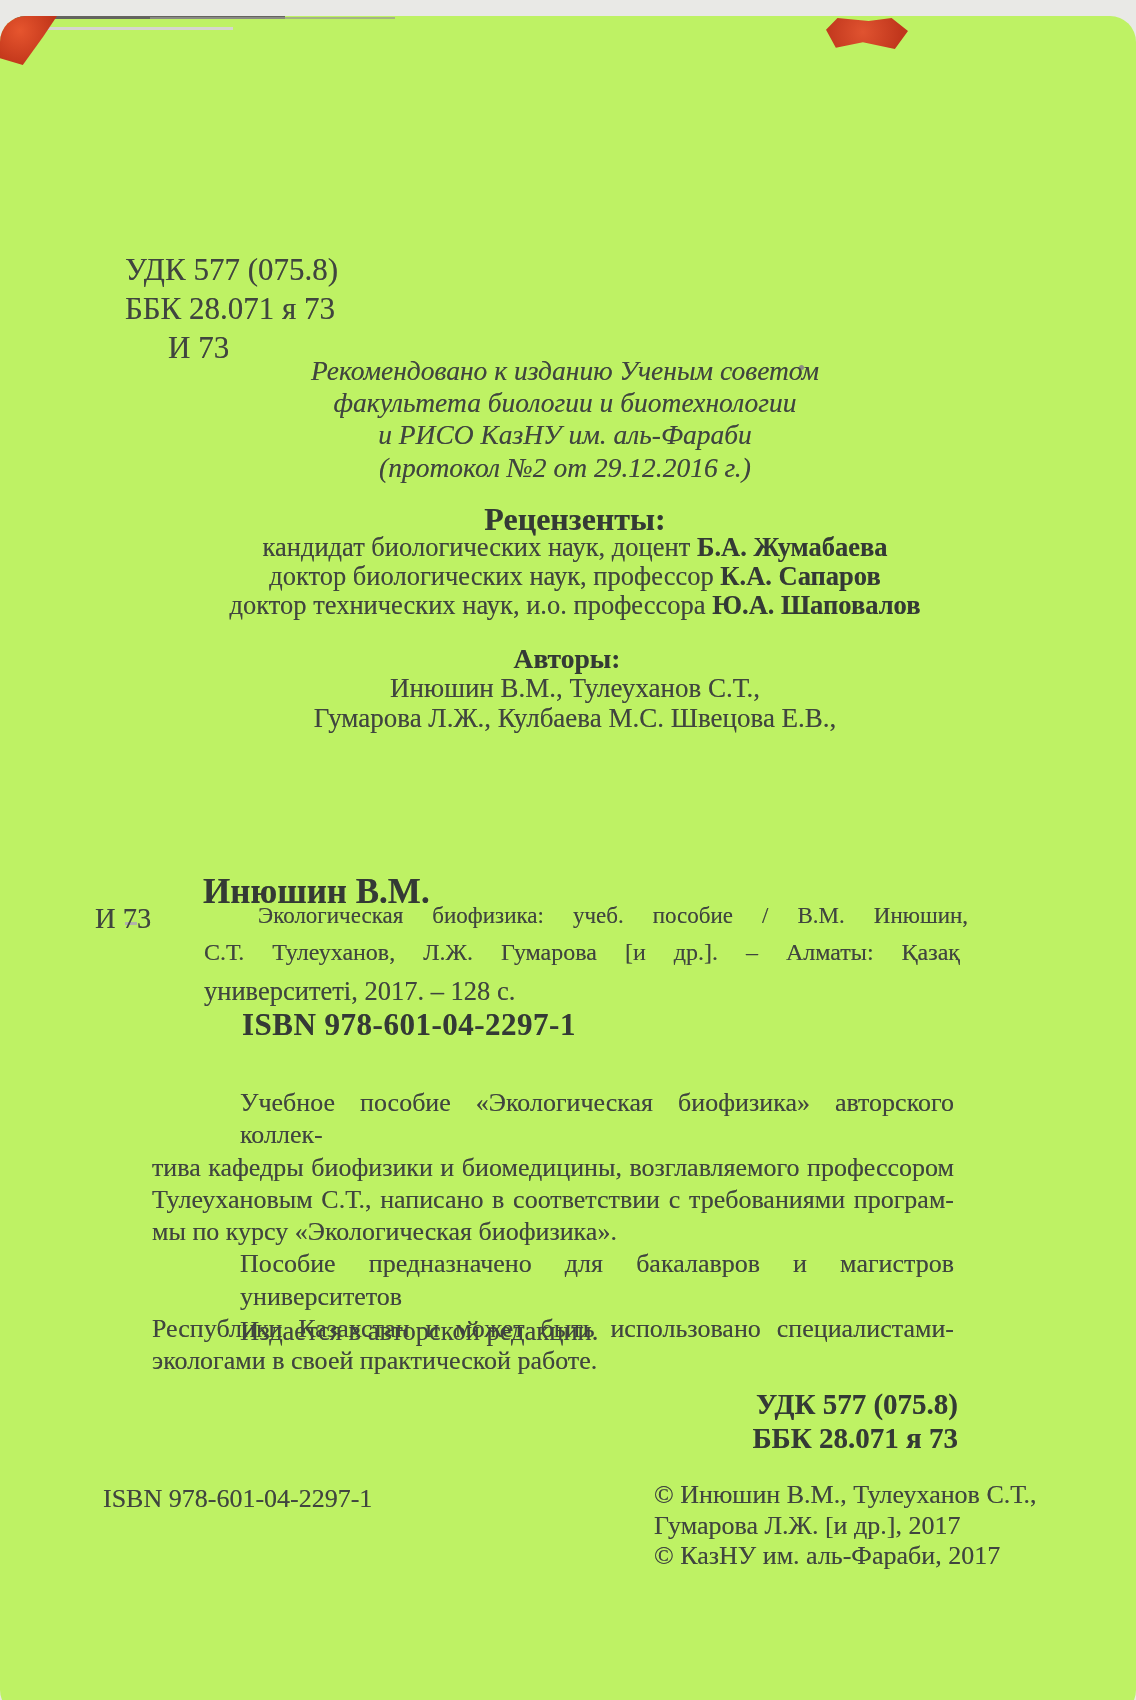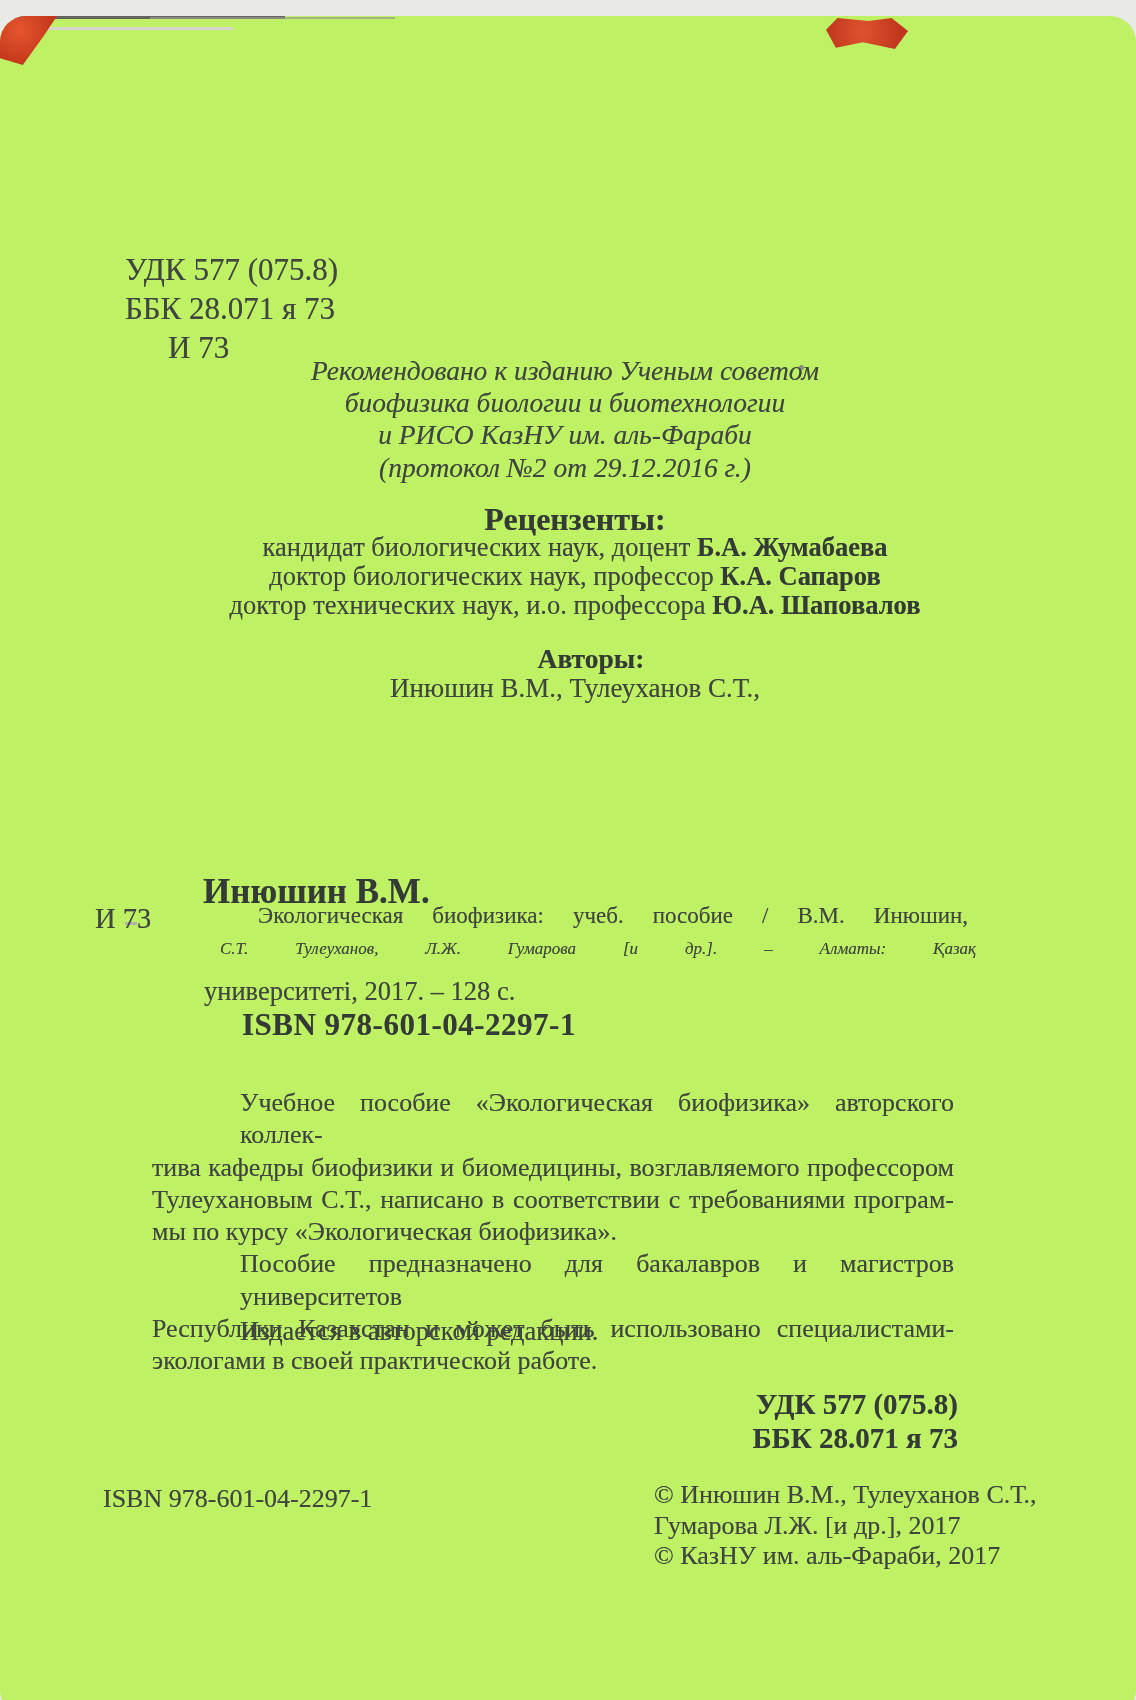--- a/index.html
+++ b/index.html
@@ -21,27 +21,27 @@
   .indent{padding-left:88px;}
 
   .codes-top{left:125px;top:234px;font-size:31px;line-height:39px;}
   .codes-top .idx{padding-left:43px;}
 
   .recommendation{left:150px;top:339px;width:830px;font-size:27.5px;line-height:32.2px;}
 
   .rev-heading{left:120px;top:485px;width:910px;font-size:32px;}
   .rev-lines{left:120px;top:517px;width:910px;font-size:26.5px;line-height:29px;}
 
-  .auth-heading{left:136px;top:627px;width:910px;font-size:27.5px;}
+  .auth-heading{left:112px;top:627px;width:910px;font-size:27.5px;}
   .auth-lines{left:120px;top:658px;width:910px;font-size:27px;line-height:29.5px;}
 
   .cat-author{left:203px;top:856px;font-size:35px;}
   .cat-index{left:95px;top:887px;font-size:28.5px;}
   .cat-line1{left:258px;top:887px;width:710px;font-size:23px;}
-  .cat-line2{left:220px;top:923px;width:756px;font-size:17px;font-style:italic;}
+  .cat-line2{left:204px;top:923px;width:756px;font-size:24px;}
   .cat-line3{left:204px;top:960px;width:756px;font-size:26.5px;}
   .cat-isbn{left:242px;top:991px;font-size:31px;letter-spacing:.5px;}
 
   .annotation{left:152px;top:1071px;width:802px;font-size:26px;line-height:32.3px;}
   .edition-note{left:240px;top:1300px;font-size:26.5px;}
 
   .codes-bottom{left:600px;top:1371px;width:358px;font-size:29px;line-height:34px;}
 
   .footer-isbn{left:103px;top:1468px;font-size:26px;}
   .footer-copy{left:654px;top:1464px;width:420px;font-size:26px;line-height:30.5px;}
@@ -79,35 +79,36 @@
   <div class="abs art-corner"></div>
 
   <div class="abs codes-top">
     <div>УДК 577 (075.8)</div>
     <div>ББК  28.071 я 73</div>
     <div class="idx">И 73</div>
   </div>
 
   <div class="abs recommendation center i">
     <div>Рекомендовано к изданию Ученым советом</div>
-    <div>биофизика биологии и биотехнологии</div>
+    <div>факультета биологии и биотехнологии</div>
     <div>и РИСО КазНУ им. аль-Фараби</div>
     <div>(протокол №2 от 29.12.2016 г.)</div>
   </div>
 
   <div class="abs rev-heading center b">Рецензенты:</div>
   <div class="abs rev-lines center">
     <div><span>кандидат биологических наук, доцент </span><span class="bi">Б.А. Жумабаева</span></div>
     <div><span>доктор биологических наук, профессор </span><span class="bi">К.А. Сапаров</span></div>
     <div><span>доктор технических наук, и.о. профессора </span><span class="bi">Ю.А. Шаповалов</span></div>
   </div>
 
   <div class="abs auth-heading center b">Авторы:</div>
   <div class="abs auth-lines center">
     <div>Инюшин В.М., Тулеуханов С.Т.,</div>
+    <div>Гумарова Л.Ж., Кулбаева М.С. Швецова Е.В.,</div>
   </div>
 
   <div class="abs cat-author b">Инюшин В.М.</div>
   <div class="abs cat-index">И 73</div>
   <div class="abs cat-line1 just">Экологическая биофизика: учеб. пособие / В.М. Инюшин,</div>
   <div class="abs cat-line2 just">С.Т. Тулеуханов, Л.Ж. Гумарова [и др.]. – Алматы: Қазақ</div>
   <div class="abs cat-line3">университеті, 2017. – 128 с.</div>
   <div class="abs cat-isbn b">ISBN 978-601-04-2297-1</div>
 
   <div class="abs annotation">

